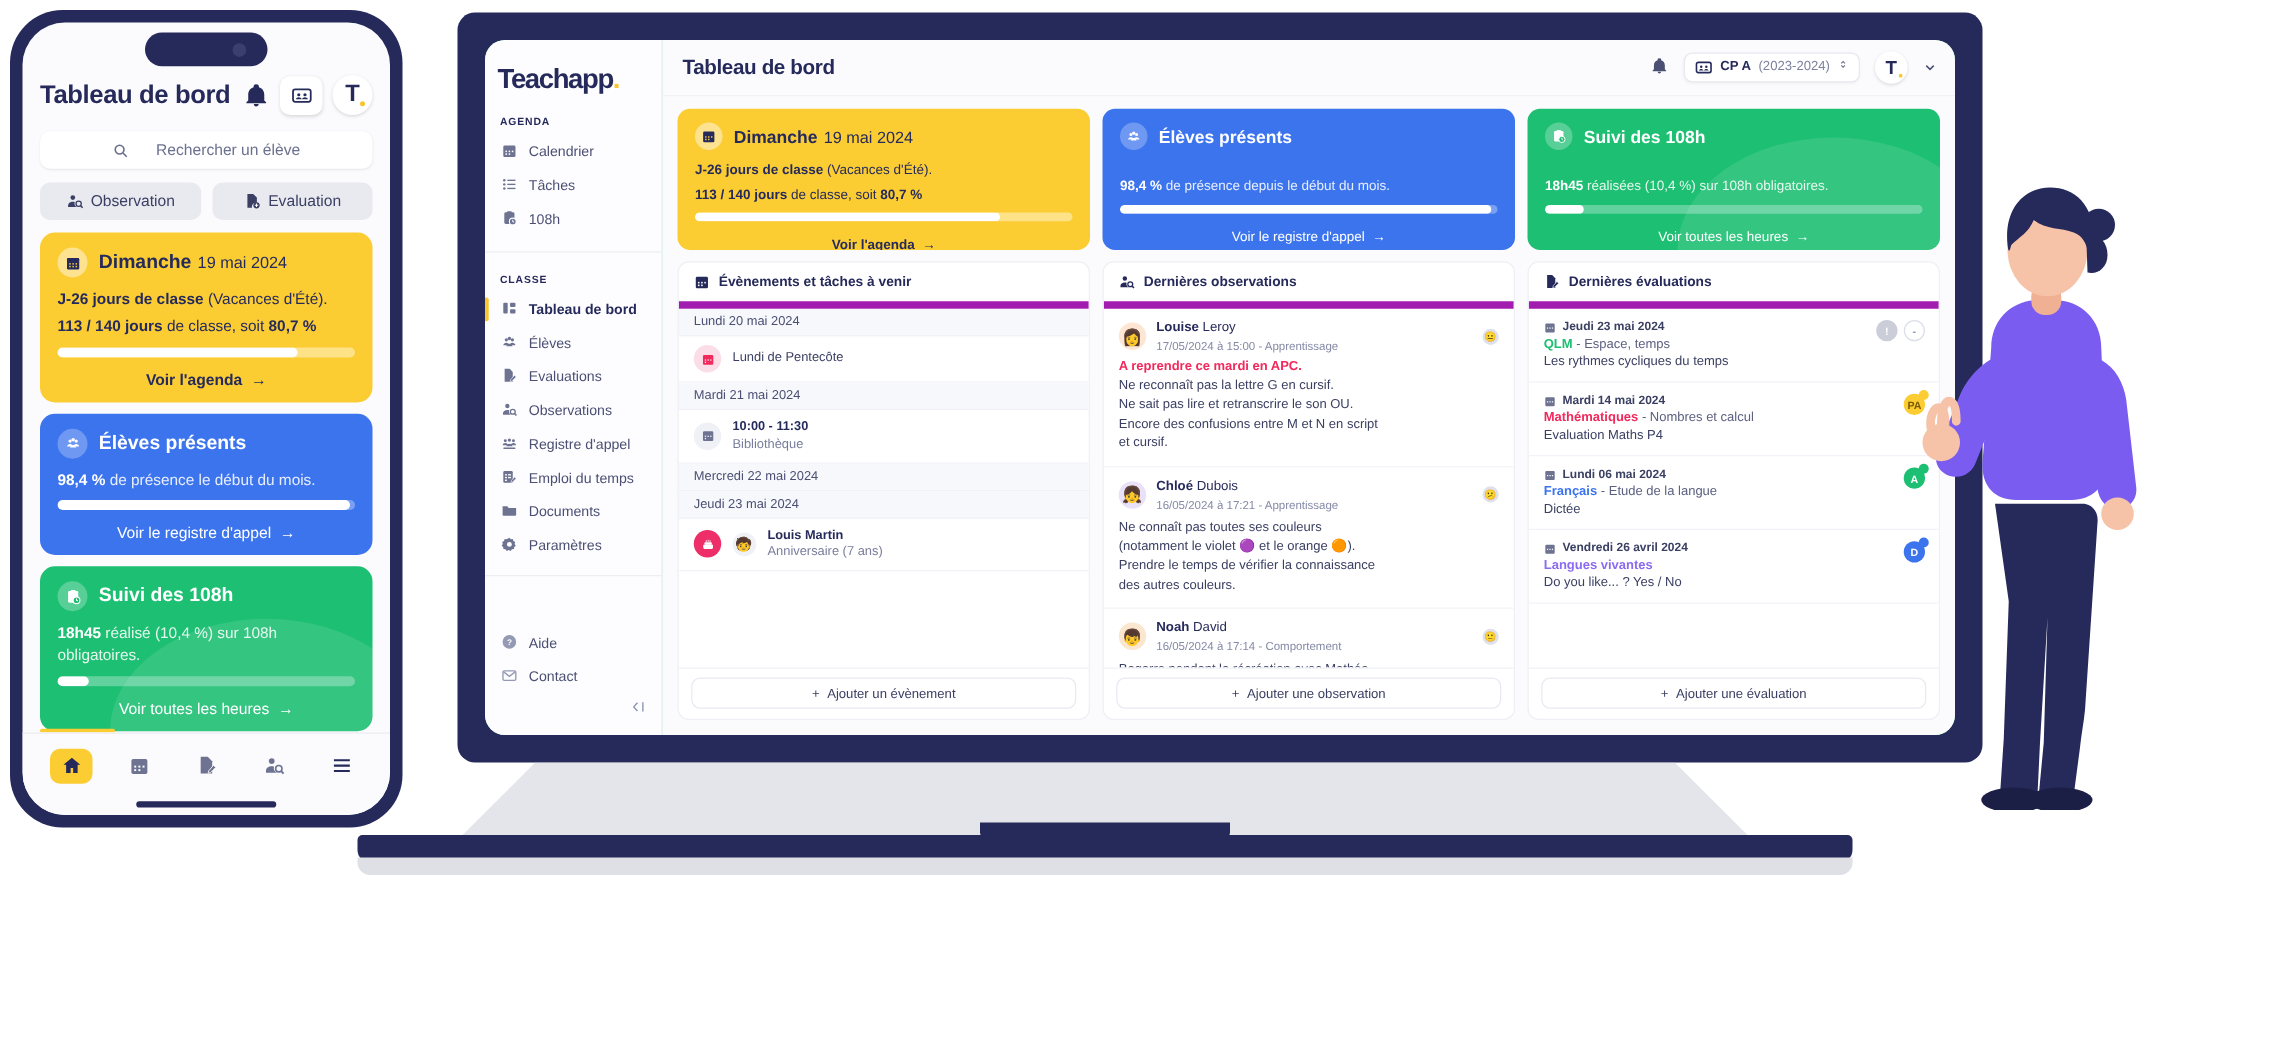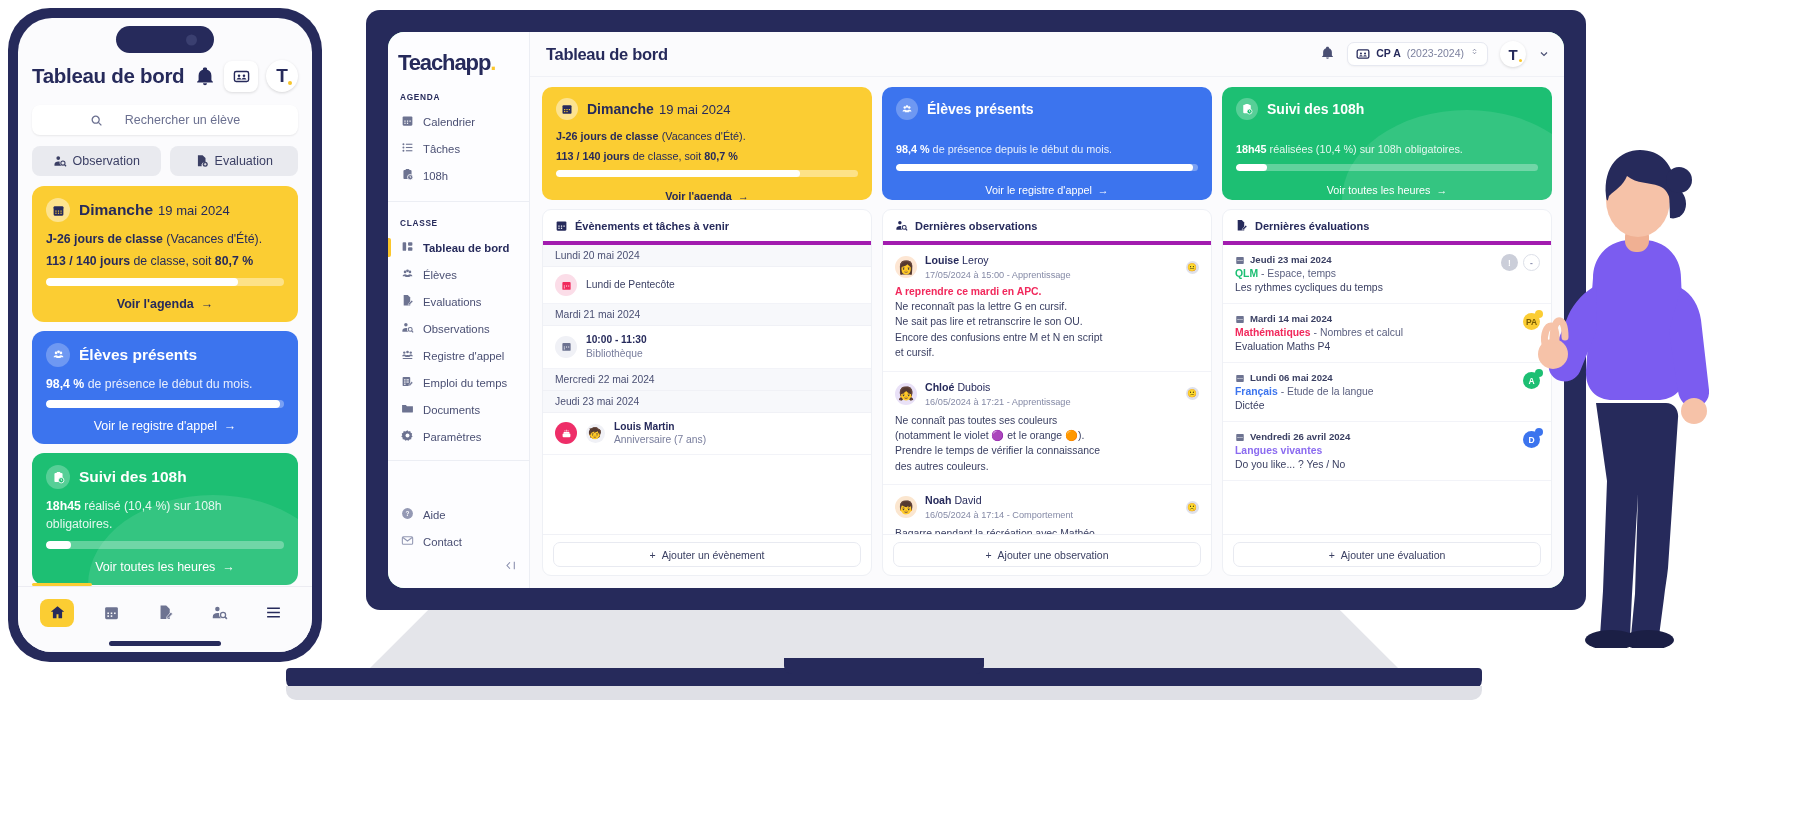--- a/index.html
+++ b/index.html
@@ -122,21 +122,21 @@
   .stat .card-ttl{font-size:14px;}
   .stat .card-ico{width:22px;height:22px;font-size:12px;}
   .stat .card-line{font-size:10.8px;}
   .stat .card-cta{font-size:10.8px;margin-top:13px;}
   .stat .bar{height:7px;margin-top:6px;}
 
   .panels { display:grid; grid-template-columns:1fr 1fr 1fr; gap:10px; flex:1; min-height:0;}
   .panel { background:#fff; border:1px solid #eef0f5; border-radius:9px; display:flex; flex-direction:column;
            overflow:hidden; position:relative; }
   .panel-head { display:flex; align-items:center; gap:7px; padding:9px 12px; font-size:11px; font-weight:bold;
-                border-bottom:4px solid #a21caf; color:#262a5b;}
+                border-bottom:6px solid #a21caf; color:#262a5b;}
   .panel-body { flex:1; overflow:hidden; }
   .panel-foot { border-top:1px solid #f0f1f6; padding:7px 10px 8px 10px; }
   .add-btn { width:100%; border:1px solid #e8eaf1; background:#fff; border-radius:7px; height:25px;
              display:flex;align-items:center;justify-content:center;gap:6px;font-size:10.5px;color:#3b4063;}
 
   
   .day-head { background:#f7f8fb; padding:5px 12px; font-size:10.3px; color:#4a4f73; border-bottom:1px solid #f0f1f6;}
   .ev-row { display:flex; align-items:center; gap:9px; padding:7px 12px; border-bottom:1px solid #f2f3f8;}
   .ev-ico { width:22px;height:22px;border-radius:50%;display:flex;align-items:center;justify-content:center;font-size:11px;flex:0 0 22px;}
   .ev-txt { font-size:10.3px; color:#3b4063; line-height:1.35;}

